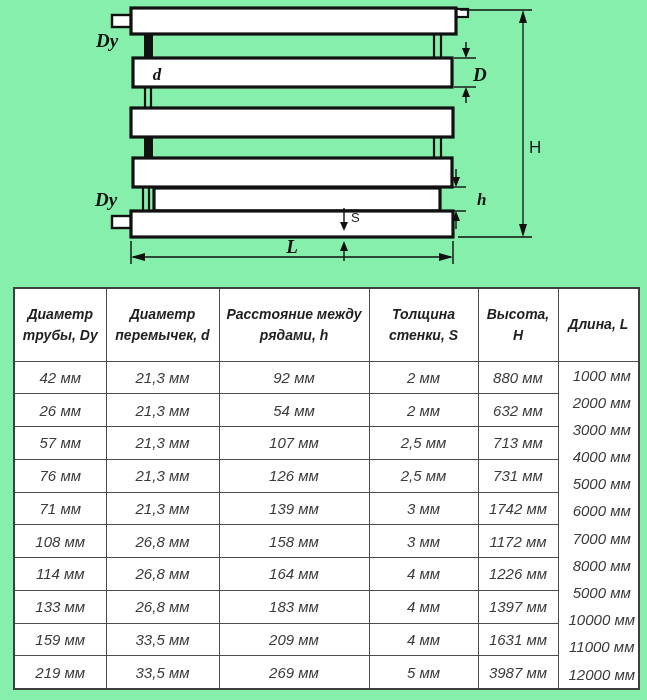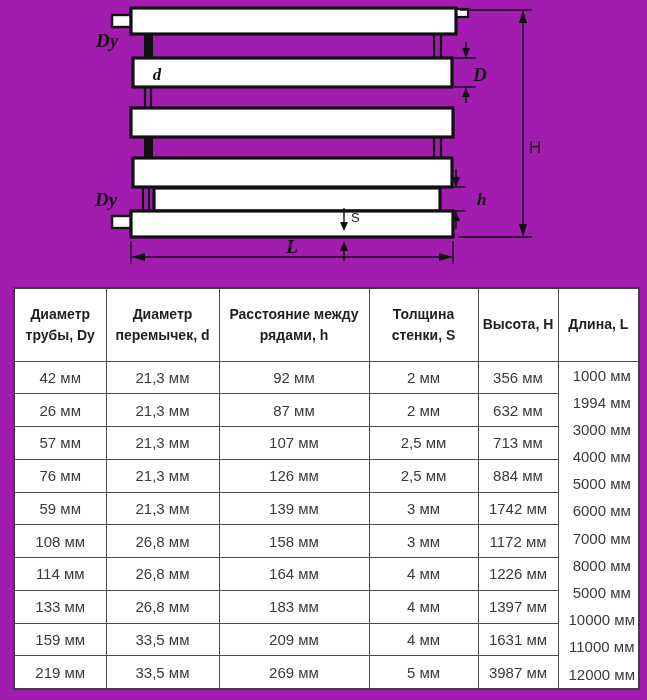--- a/index.html
+++ b/index.html
@@ -1,23 +1,23 @@
 <!DOCTYPE html>
 <html><head>
 <meta charset="utf-8">
 <style>
   html,body{margin:0;padding:0;background:#ffffff;}
-  .page{position:relative;width:647px;height:700px;background:#a21caf;overflow:hidden;
+  .page{position:relative;width:647px;height:700px;background:#86efac;overflow:hidden;
         font-family:"Liberation Sans",sans-serif;}
   .diagram{position:absolute;left:0;top:0;}
   svg text.serifLbl{font-family:"Liberation Serif",serif;font-style:italic;font-weight:bold;fill:#111;}
   svg text.sansLbl{font-family:"Liberation Sans",sans-serif;fill:#1a1a1a;}
 
   table.dims{position:absolute;left:13px;top:287px;width:625px;border-collapse:collapse;
-             table-layout:fixed;background:#fff;}
+             table-layout:fixed;background:#fff;font-style:italic;}
   table.dims th,table.dims td{border:1.5px solid #4c4c4c;box-sizing:border-box;
              text-align:center;vertical-align:middle;overflow:hidden;}
   table.dims{border:2px solid #3f3f3f;}
   table.dims th{height:73px;font-size:14px;font-weight:bold;color:#1f1f1f;line-height:1.5;
              padding:2px 4px;}
   table.dims td{height:32.7px;font-size:15px;color:#3a3a3a;padding:0 2px;}
   td.len-cell{vertical-align:middle;padding:0 0 0 7px !important;text-align:left;}
   td.len-cell .len-line{line-height:27.2px;height:27.2px;font-size:15px;color:#3a3a3a;
              white-space:nowrap;}
 </style>
@@ -129,59 +129,59 @@
           <th>Высота, H</th>
           <th>Длина, L</th>
         </tr>
       </thead>
     <tbody>
         <tr>
           <td>42 мм</td>
           <td>21,3 мм</td>
           <td>92 мм</td>
           <td>2 мм</td>
-          <td>356 мм</td>
+          <td>880 мм</td>
           <td class="len-cell" rowspan="10">
             <div class="len-line">1000 мм</div>
-            <div class="len-line">1994 мм</div>
+            <div class="len-line">2000 мм</div>
             <div class="len-line">3000 мм</div>
             <div class="len-line">4000 мм</div>
             <div class="len-line">5000 мм</div>
             <div class="len-line">6000 мм</div>
             <div class="len-line">7000 мм</div>
             <div class="len-line">8000 мм</div>
             <div class="len-line">5000 мм</div>
             <div class="len-line">10000 мм</div>
             <div class="len-line">11000 мм</div>
             <div class="len-line">12000 мм</div>
           </td>
         </tr>
         <tr>
           <td>26 мм</td>
           <td>21,3 мм</td>
-          <td>87 мм</td>
+          <td>54 мм</td>
           <td>2 мм</td>
           <td>632 мм</td>
         </tr>
         <tr>
           <td>57 мм</td>
           <td>21,3 мм</td>
           <td>107 мм</td>
           <td>2,5 мм</td>
           <td>713 мм</td>
         </tr>
         <tr>
           <td>76 мм</td>
           <td>21,3 мм</td>
           <td>126 мм</td>
           <td>2,5 мм</td>
-          <td>884 мм</td>
-        </tr>
-        <tr>
-          <td>59 мм</td>
+          <td>731 мм</td>
+        </tr>
+        <tr>
+          <td>71 мм</td>
           <td>21,3 мм</td>
           <td>139 мм</td>
           <td>3 мм</td>
           <td>1742 мм</td>
         </tr>
         <tr>
           <td>108 мм</td>
           <td>26,8 мм</td>
           <td>158 мм</td>
           <td>3 мм</td>

